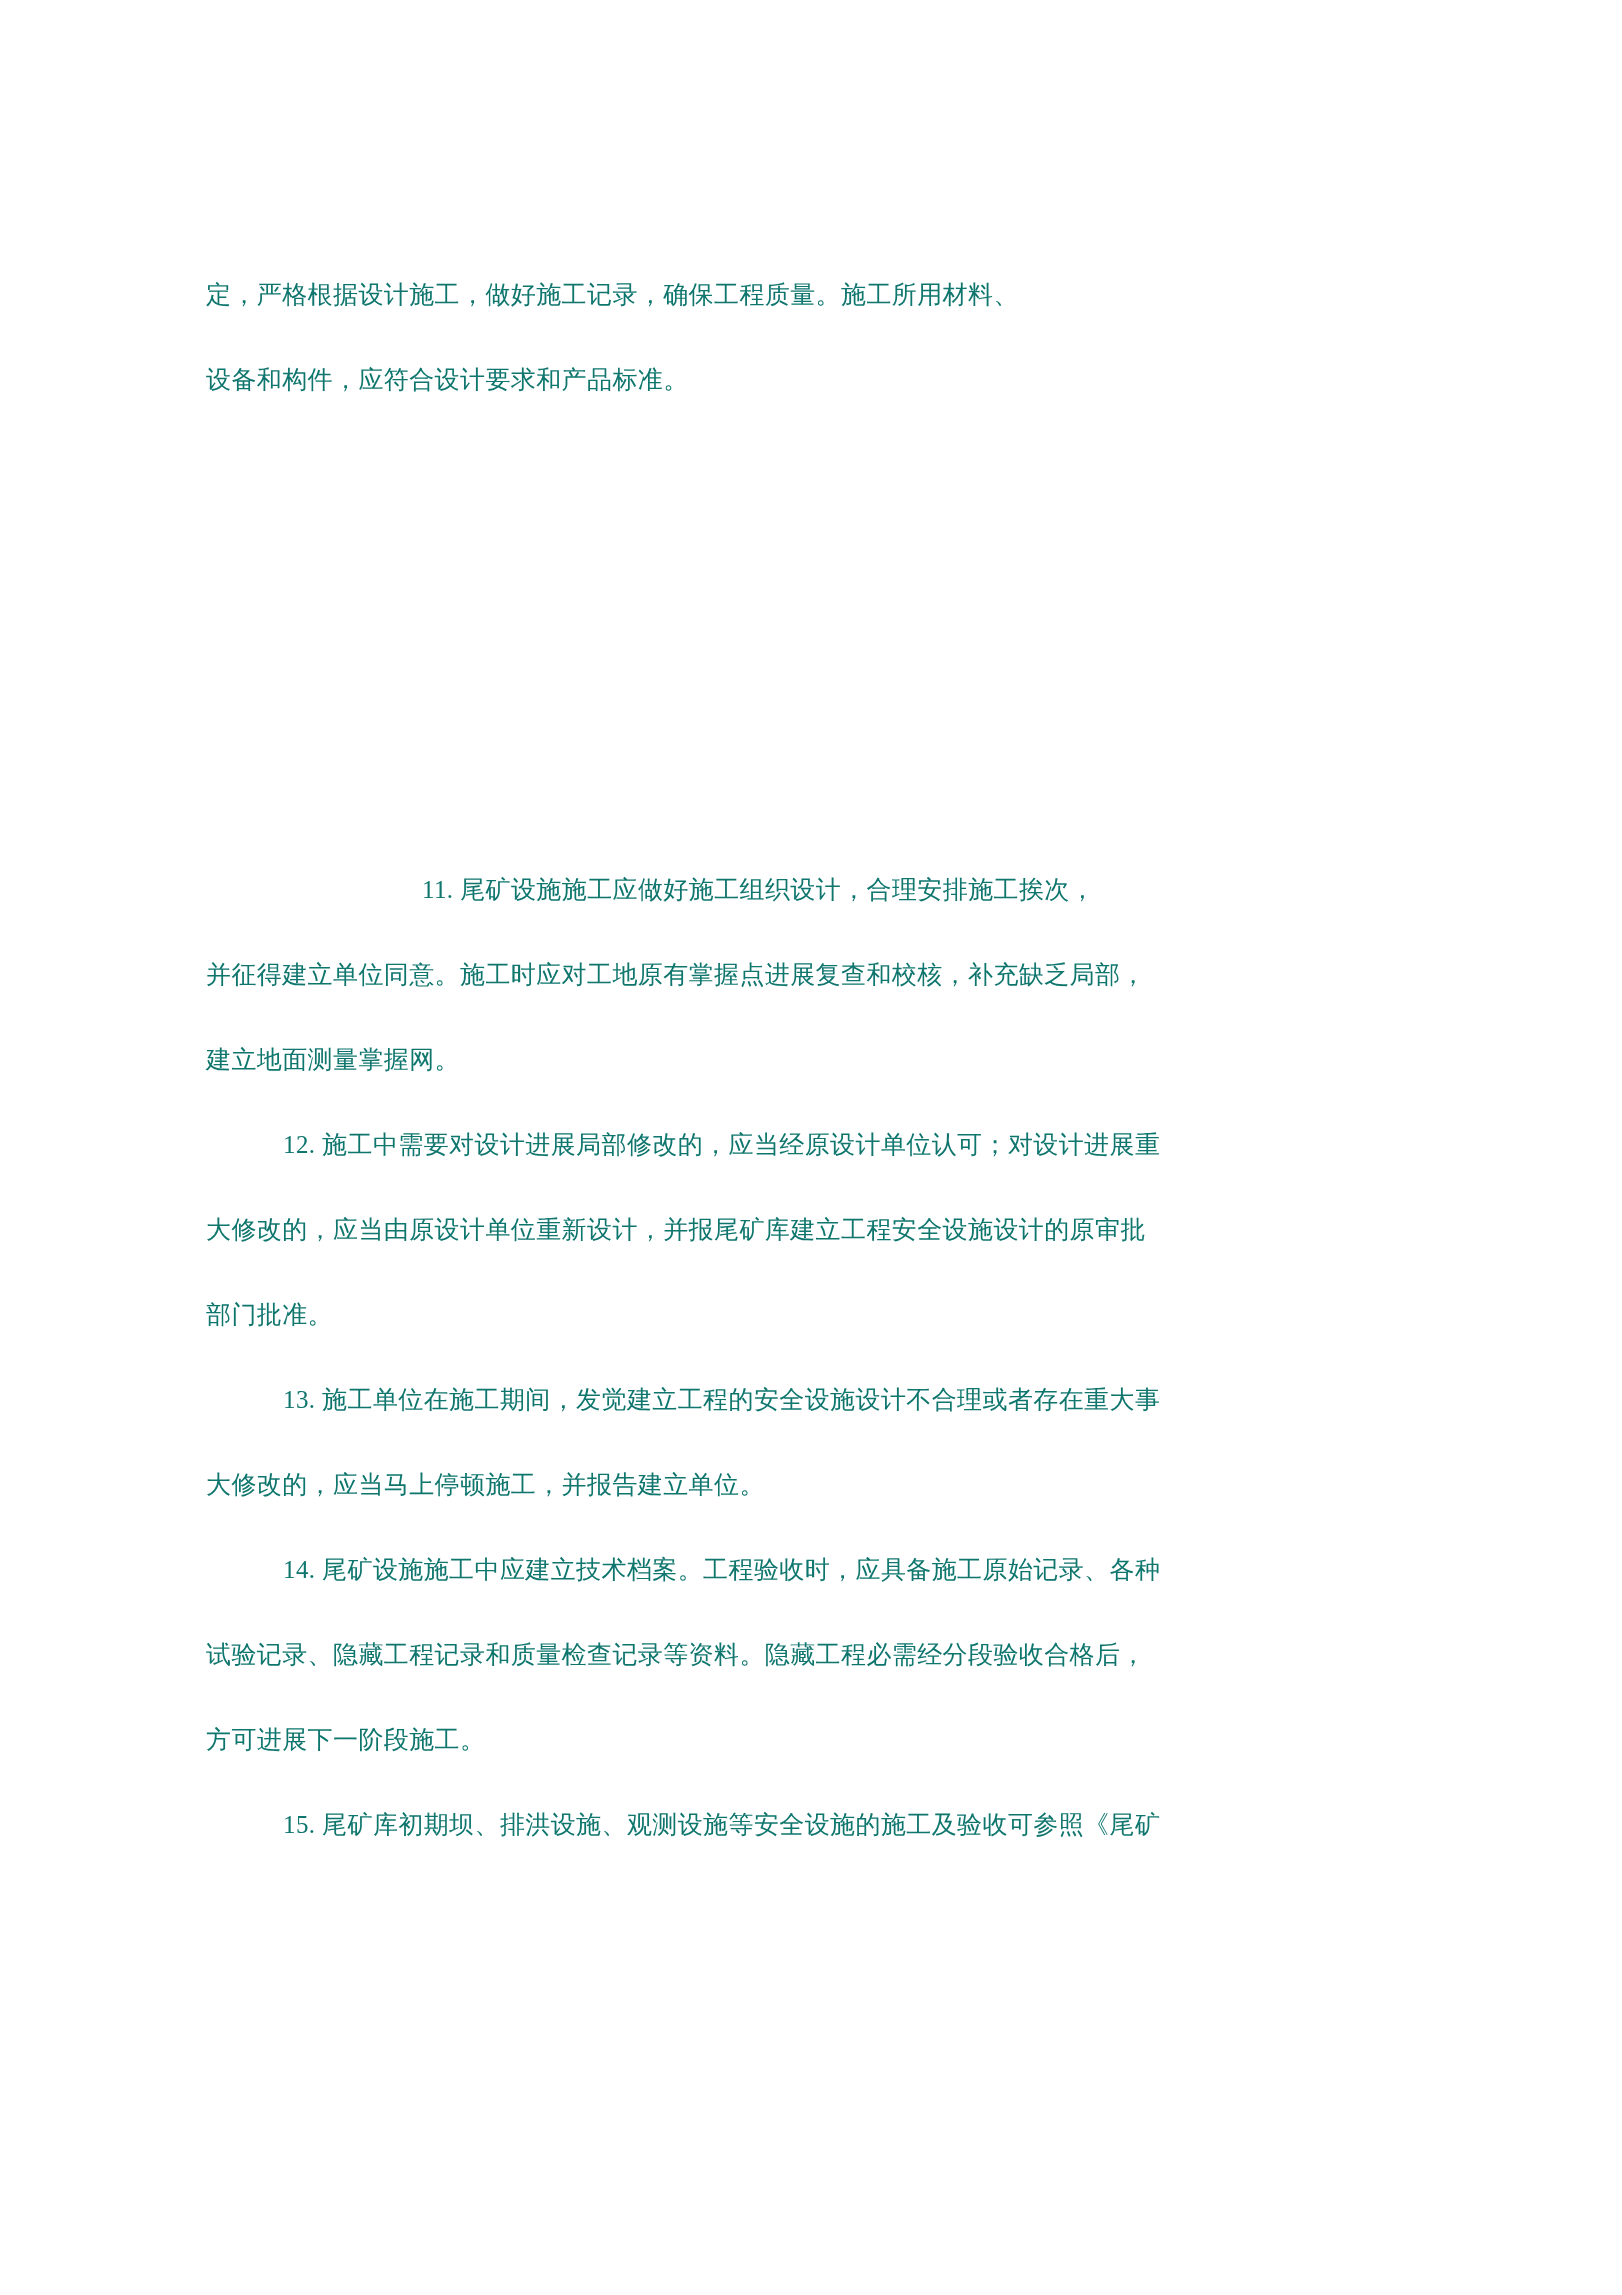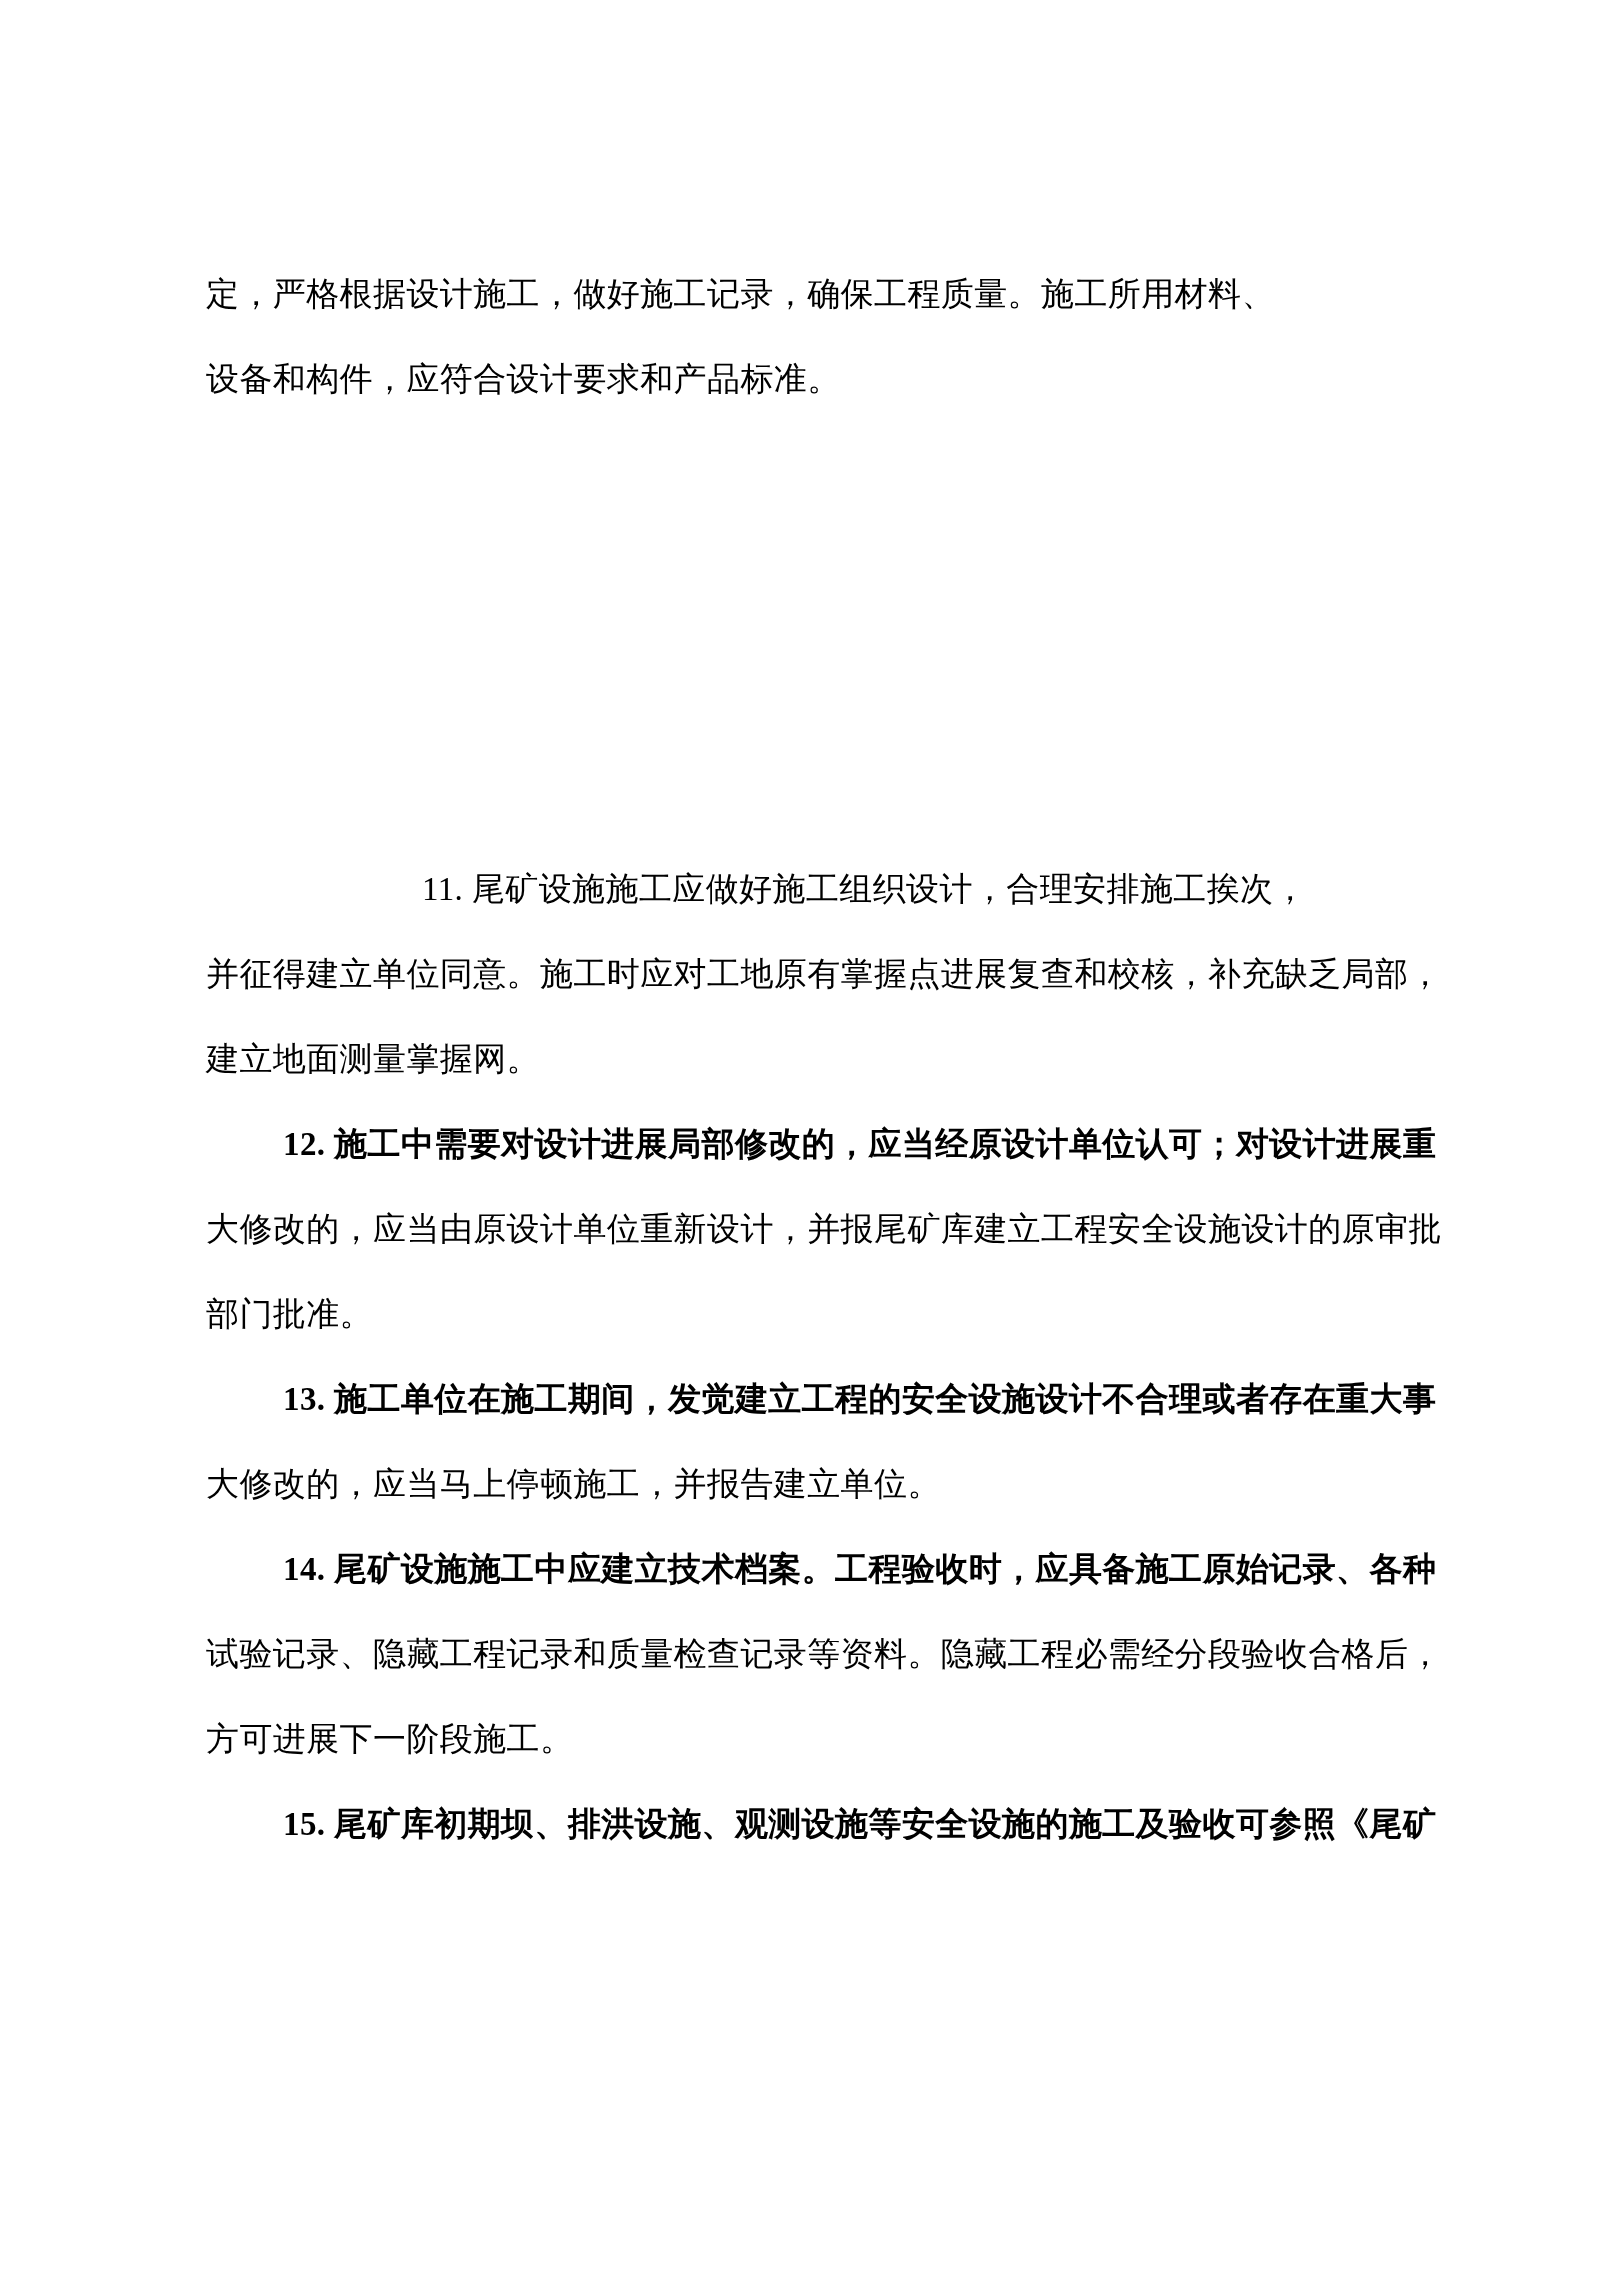--- a/index.html
+++ b/index.html
@@ -18,29 +18,29 @@
   .text-block {
     position: absolute;
     left: 206px;
     top: 252px;
     width: 1221px;
     color: #1b1b1b;
   }
   .line {
     height: 85px;
     line-height: 85px;
-    font-size: 33px;
+    font-size: 25px;
     letter-spacing: 0.4px;
     white-space: nowrap;
-    color: #000000;
+    color: #0f766e;
   }
   
   .indent-deep { padding-left: 216px; }
   
-  .indent { padding-left: 77px; font-weight: bold; }
+  .indent { padding-left: 77px; }
   
   .gap { height: 425px; }
 </style>
 </head>
 <body>
 
 <div class="page">
   <div class="text-block">
 
     <div class="line">定，严格根据设计施工，做好施工记录，确保工程质量。施工所用材料、</div>

